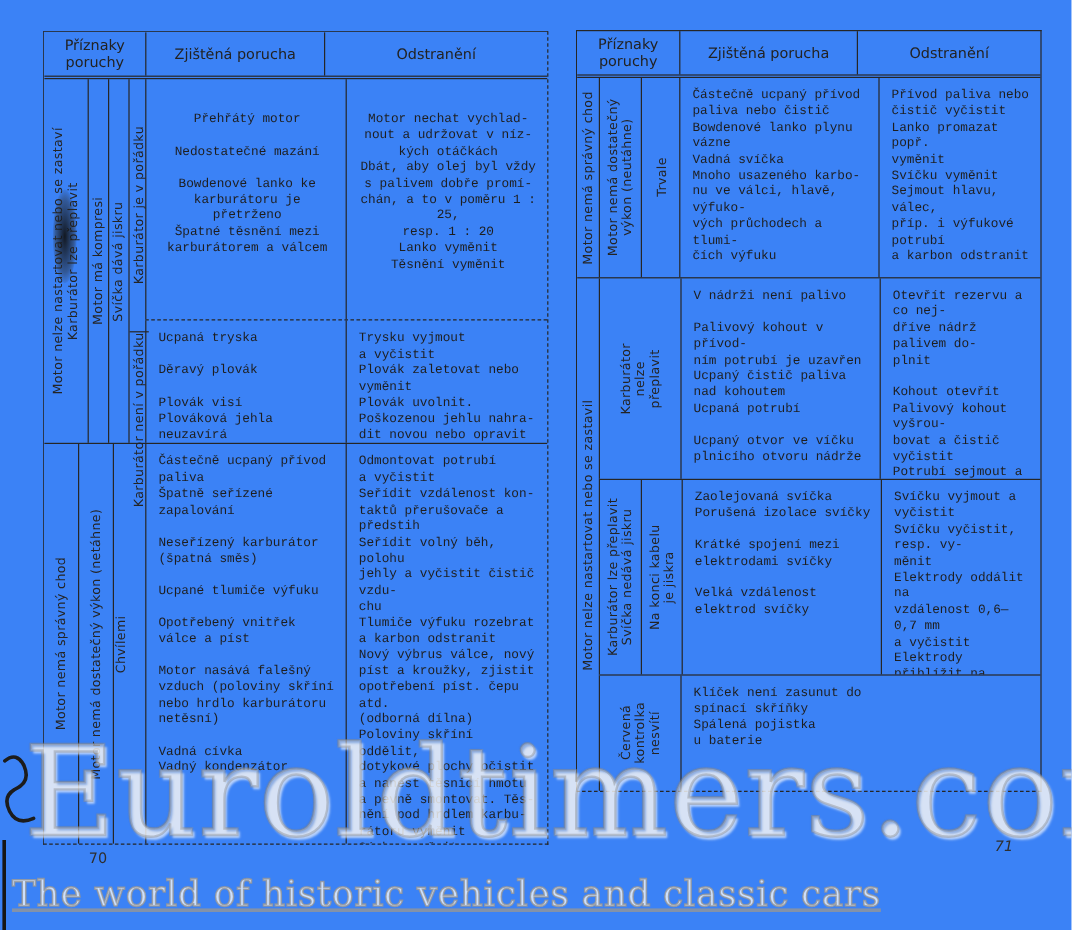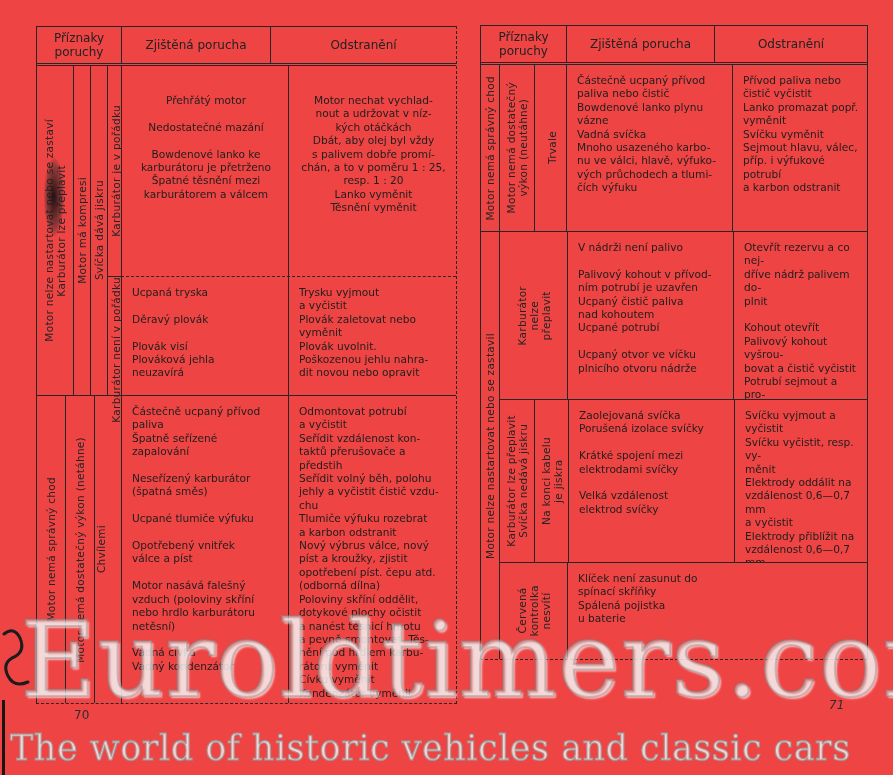--- a/index.html
+++ b/index.html
@@ -1,18 +1,18 @@
 <!DOCTYPE html>
 <html><head>
 <meta charset="utf-8">
 <style>
   html,body{margin:0;padding:0;background:#ffffff;}
   .canvas{
     position:relative;width:893px;height:775px;overflow:hidden;
-    background:#ef4444;color:#222;
+    background:#3b82f6;color:#222;
     font-family:"DejaVu Sans","Liberation Sans",sans-serif;
   }
   
   .tbl{position:absolute;display:flex;flex-direction:column;border:1.5px solid #262626;background:transparent;}
   .tbl-left{left:36px;top:26px;width:419px;height:676px;border-right-style:dashed;border-bottom-style:dashed;}
   .tbl-right{left:480px;top:25px;width:386px;height:633px;border-bottom-style:dashed;}
   .hrow{display:flex;flex:0 0 auto;height:36px;border-bottom:3px double #262626;}
   .hc{display:flex;align-items:center;justify-content:center;text-align:center;
       font-size:12px;line-height:1.2;white-space:pre-line;border-left:1.4px solid #262626;}
   .hc:first-child{border-left:none;}
@@ -22,40 +22,41 @@
   .grow{flex:1 1 auto;min-height:0;min-width:0;}
   .bt{border-top:1.4px solid #262626;}
   .btd{border-top:1.4px dashed #262626;}
   .bl{border-left:1.2px solid #262626;}
   .symcol{display:flex;flex:0 0 auto;}
   .vcol{display:flex;flex-direction:column;flex:0 0 auto;}
   .vcell{display:flex;align-items:center;justify-content:center;flex:0 0 auto;overflow:hidden;}
   .vtext{writing-mode:vertical-rl;transform:rotate(180deg);font-size:10.5px;line-height:12px;
          white-space:pre-line;text-align:center;letter-spacing:.3px;color:#242424;}
   .cell{padding:9px 8px 4px 10px;font-size:10.6px;line-height:13.4px;white-space:pre-line;
-        overflow:hidden;border-left:1.4px solid #262626;color:#1e1e1e;}
+        overflow:hidden;border-left:1.4px solid #262626;color:#1e1e1e;font-family:Liberation Mono, monospace;}
   .pt-lg{padding-top:28px;text-align:center;}
   .fw-l{width:148px;flex:0 0 auto;}
   .fw-r{width:147px;flex:0 0 auto;}
   .w84{width:84px;}.w36{width:36px;}.w16{width:16px;}.w28{width:28px;}
   .w85{width:85px;}.w18{width:18px;}.w34{width:34px;}.w33{width:33px;}.w67{width:67px;}
   
   .pagenum{position:absolute;font-size:12px;color:#2e2e2e;}
   .pn-left{left:74px;top:708px;}
   .pn-right{left:829px;top:698px;font-style:italic;}
   
   .wm{position:absolute;pointer-events:none;user-select:none;}
   .wm-brand{left:20px;top:608px;font-family:"DejaVu Serif","Liberation Serif",serif;
             font-size:104px;line-height:1;letter-spacing:1px;
             color:rgba(255,255,255,.38);
             -webkit-text-stroke:2px rgba(145,145,145,.45);
             text-shadow:2px 2px 2px rgba(255,255,255,.65),-1px -1px 1px rgba(110,110,110,.28);}
   .wm-tagline{left:10px;top:729px;font-family:"DejaVu Serif","Liberation Serif",serif;
-            font-size:35px;line-height:1.1;letter-spacing:.5px;
+            font-size:30px;line-height:1.1;letter-spacing:.5px;
             color:rgba(255,255,255,.75);
+            text-decoration:underline;
             -webkit-text-stroke:1.3px rgba(150,150,150,.8);}
   
   .smudge{position:absolute;left:44px;top:158px;width:20px;height:78px;border-radius:50%;
           background:radial-gradient(ellipse at center,rgba(15,15,15,.92) 0%,rgba(40,40,40,.45) 55%,transparent 75%);}
   .edge-line{position:absolute;left:2px;top:700px;width:3px;height:75px;background:#161616;}
   .scribble{position:absolute;left:0px;top:624px;width:46px;height:80px;}
 </style>
 </head>
 <body>
 
@@ -244,21 +245,21 @@
             <div class="vtext">Karburátor
 nelze
 přeplavit</div>
           </div>
           <div class="cell fw-r">V nádrži není palivo
 
 Palivový kohout v přívod-
 ním potrubí je uzavřen
 Ucpaný čistič paliva
 nad kohoutem
-Ucpané potrubí
+Ucpaná potrubí
 
 Ucpaný otvor ve víčku
 plnicího otvoru nádrže</div>
           <div class="cell grow">Otevřít rezervu a co nej-
 dříve nádrž palivem do-
 plnit
 
 Kohout otevřít
 Palivový kohout vyšrou-
 bovat a čistič vyčistit

